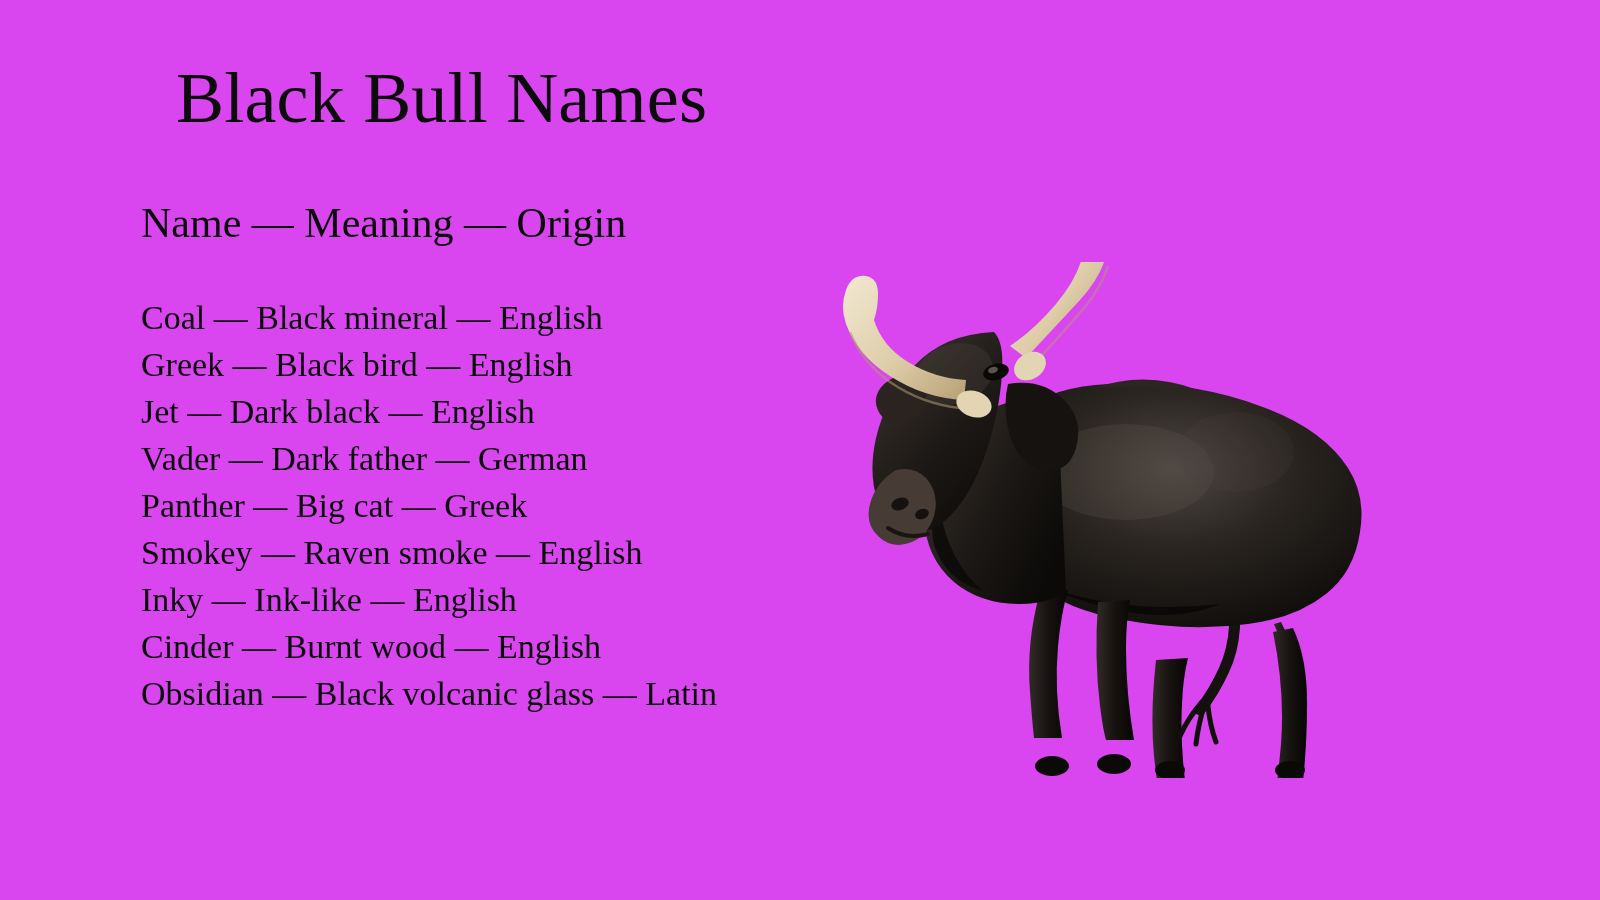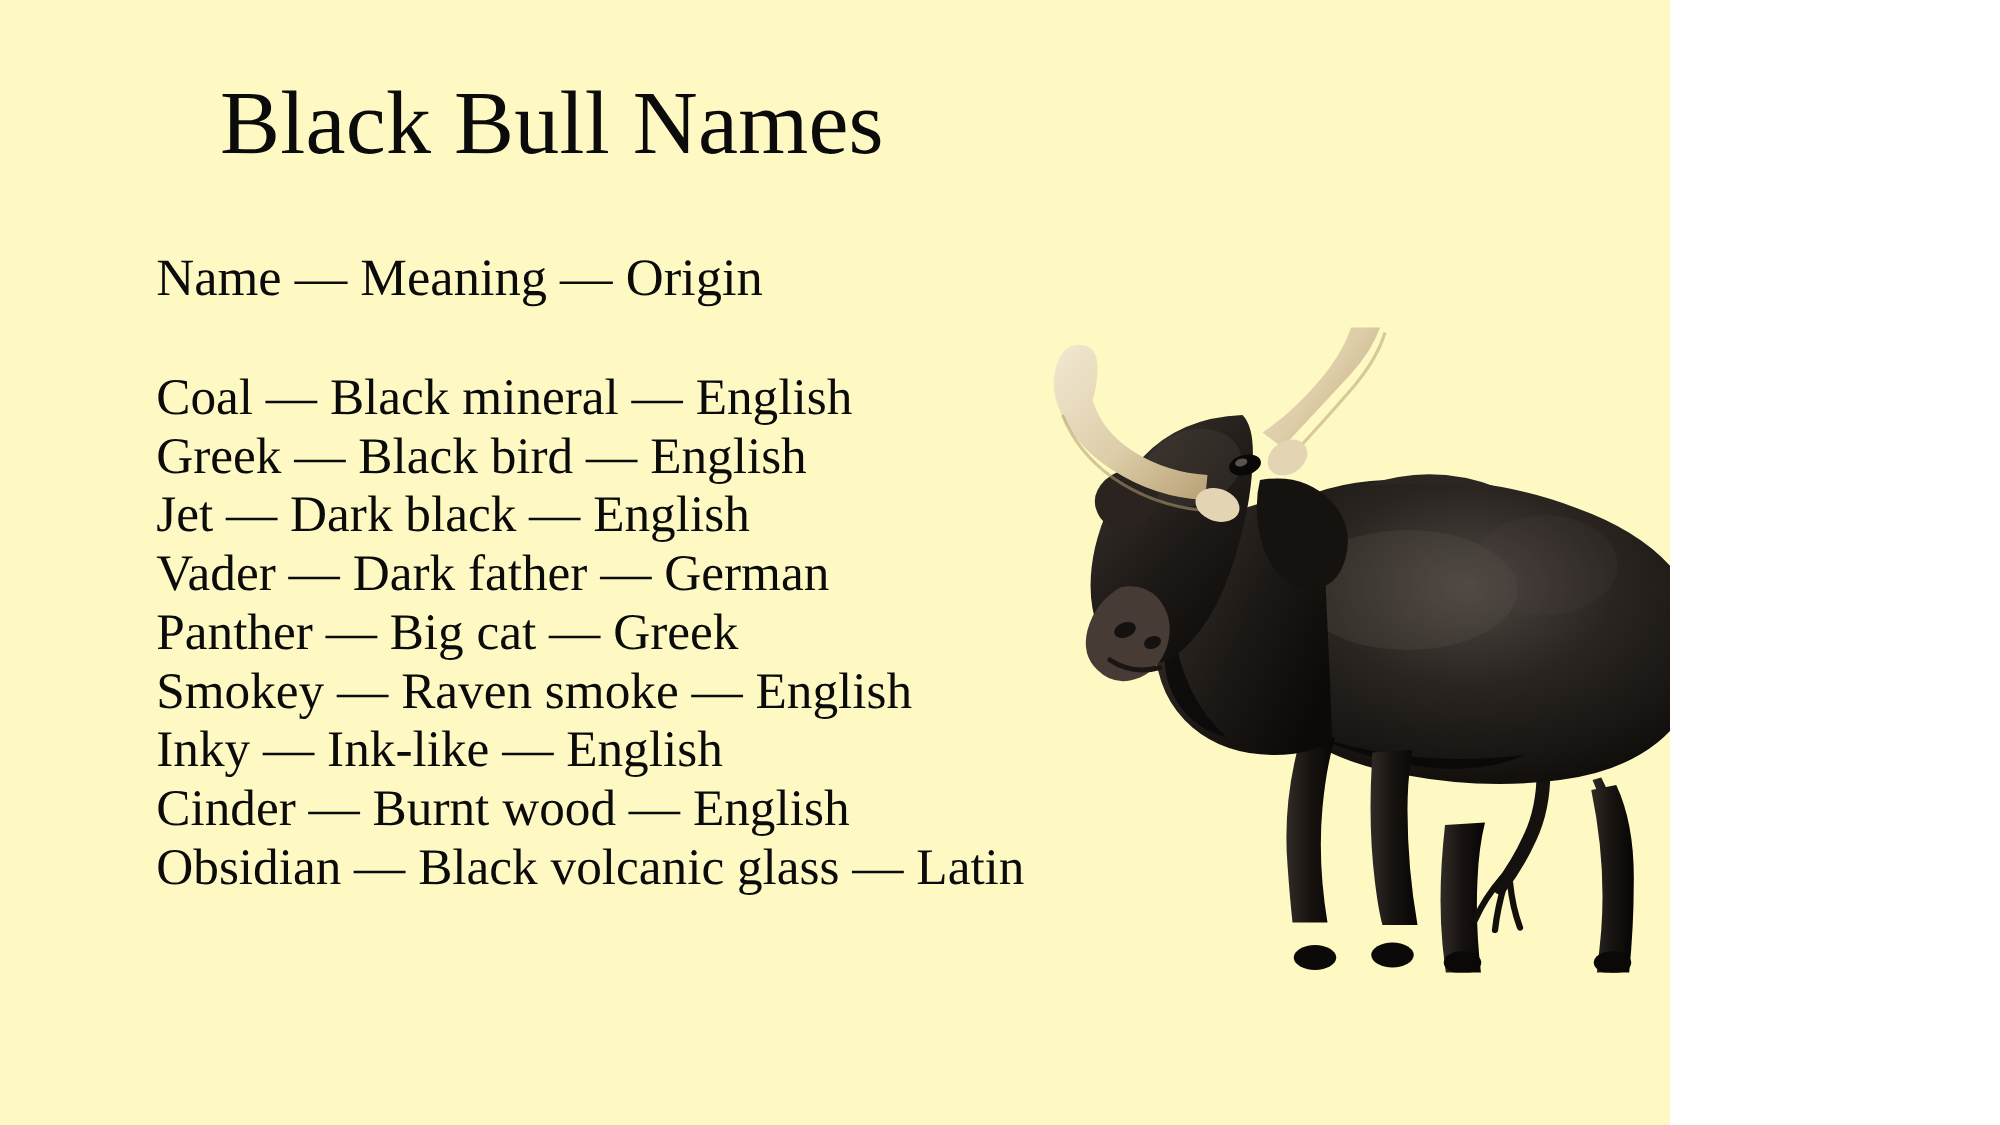--- a/index.html
+++ b/index.html
@@ -8,59 +8,59 @@
     padding: 0;
   }
   body {
     width: 1600px;
     height: 900px;
     overflow: hidden;
     font-family: "Liberation Serif", "DejaVu Serif", serif;
   }
   #slide {
     position: relative;
-    width: 1336px;
+    width: 1600px;
     height: 900px;
-    background: #fef9c3;
+    background: #d946ef;
     overflow: hidden;
   }
 
   
   #slide-title {
     position: absolute;
     left: 176px;
     top: 62px;
     font-size: 72px;
     line-height: 1;
     color: #0b0b0b;
     white-space: nowrap;
     letter-spacing: 0.2px;
   }
 
   
   #text-column {
     position: absolute;
-    left: 125px;
+    left: 141px;
     top: 200px;
     width: 800px;
     color: #0b0b0b;
   }
   .list-header {
     font-size: 42px;
     line-height: 47px;
     white-space: nowrap;
     margin: 0 0 47px 0;
   }
   #names-list {
     list-style: none;
     margin: 0;
     padding: 0;
   }
   #names-list li {
-    font-size: 41px;
+    font-size: 34px;
     line-height: 47px;
     white-space: nowrap;
     margin: 0;
     padding: 0;
   }
   .cell { display: inline; }
   .sep  { display: inline; }
 
   
   #bull-figure {

